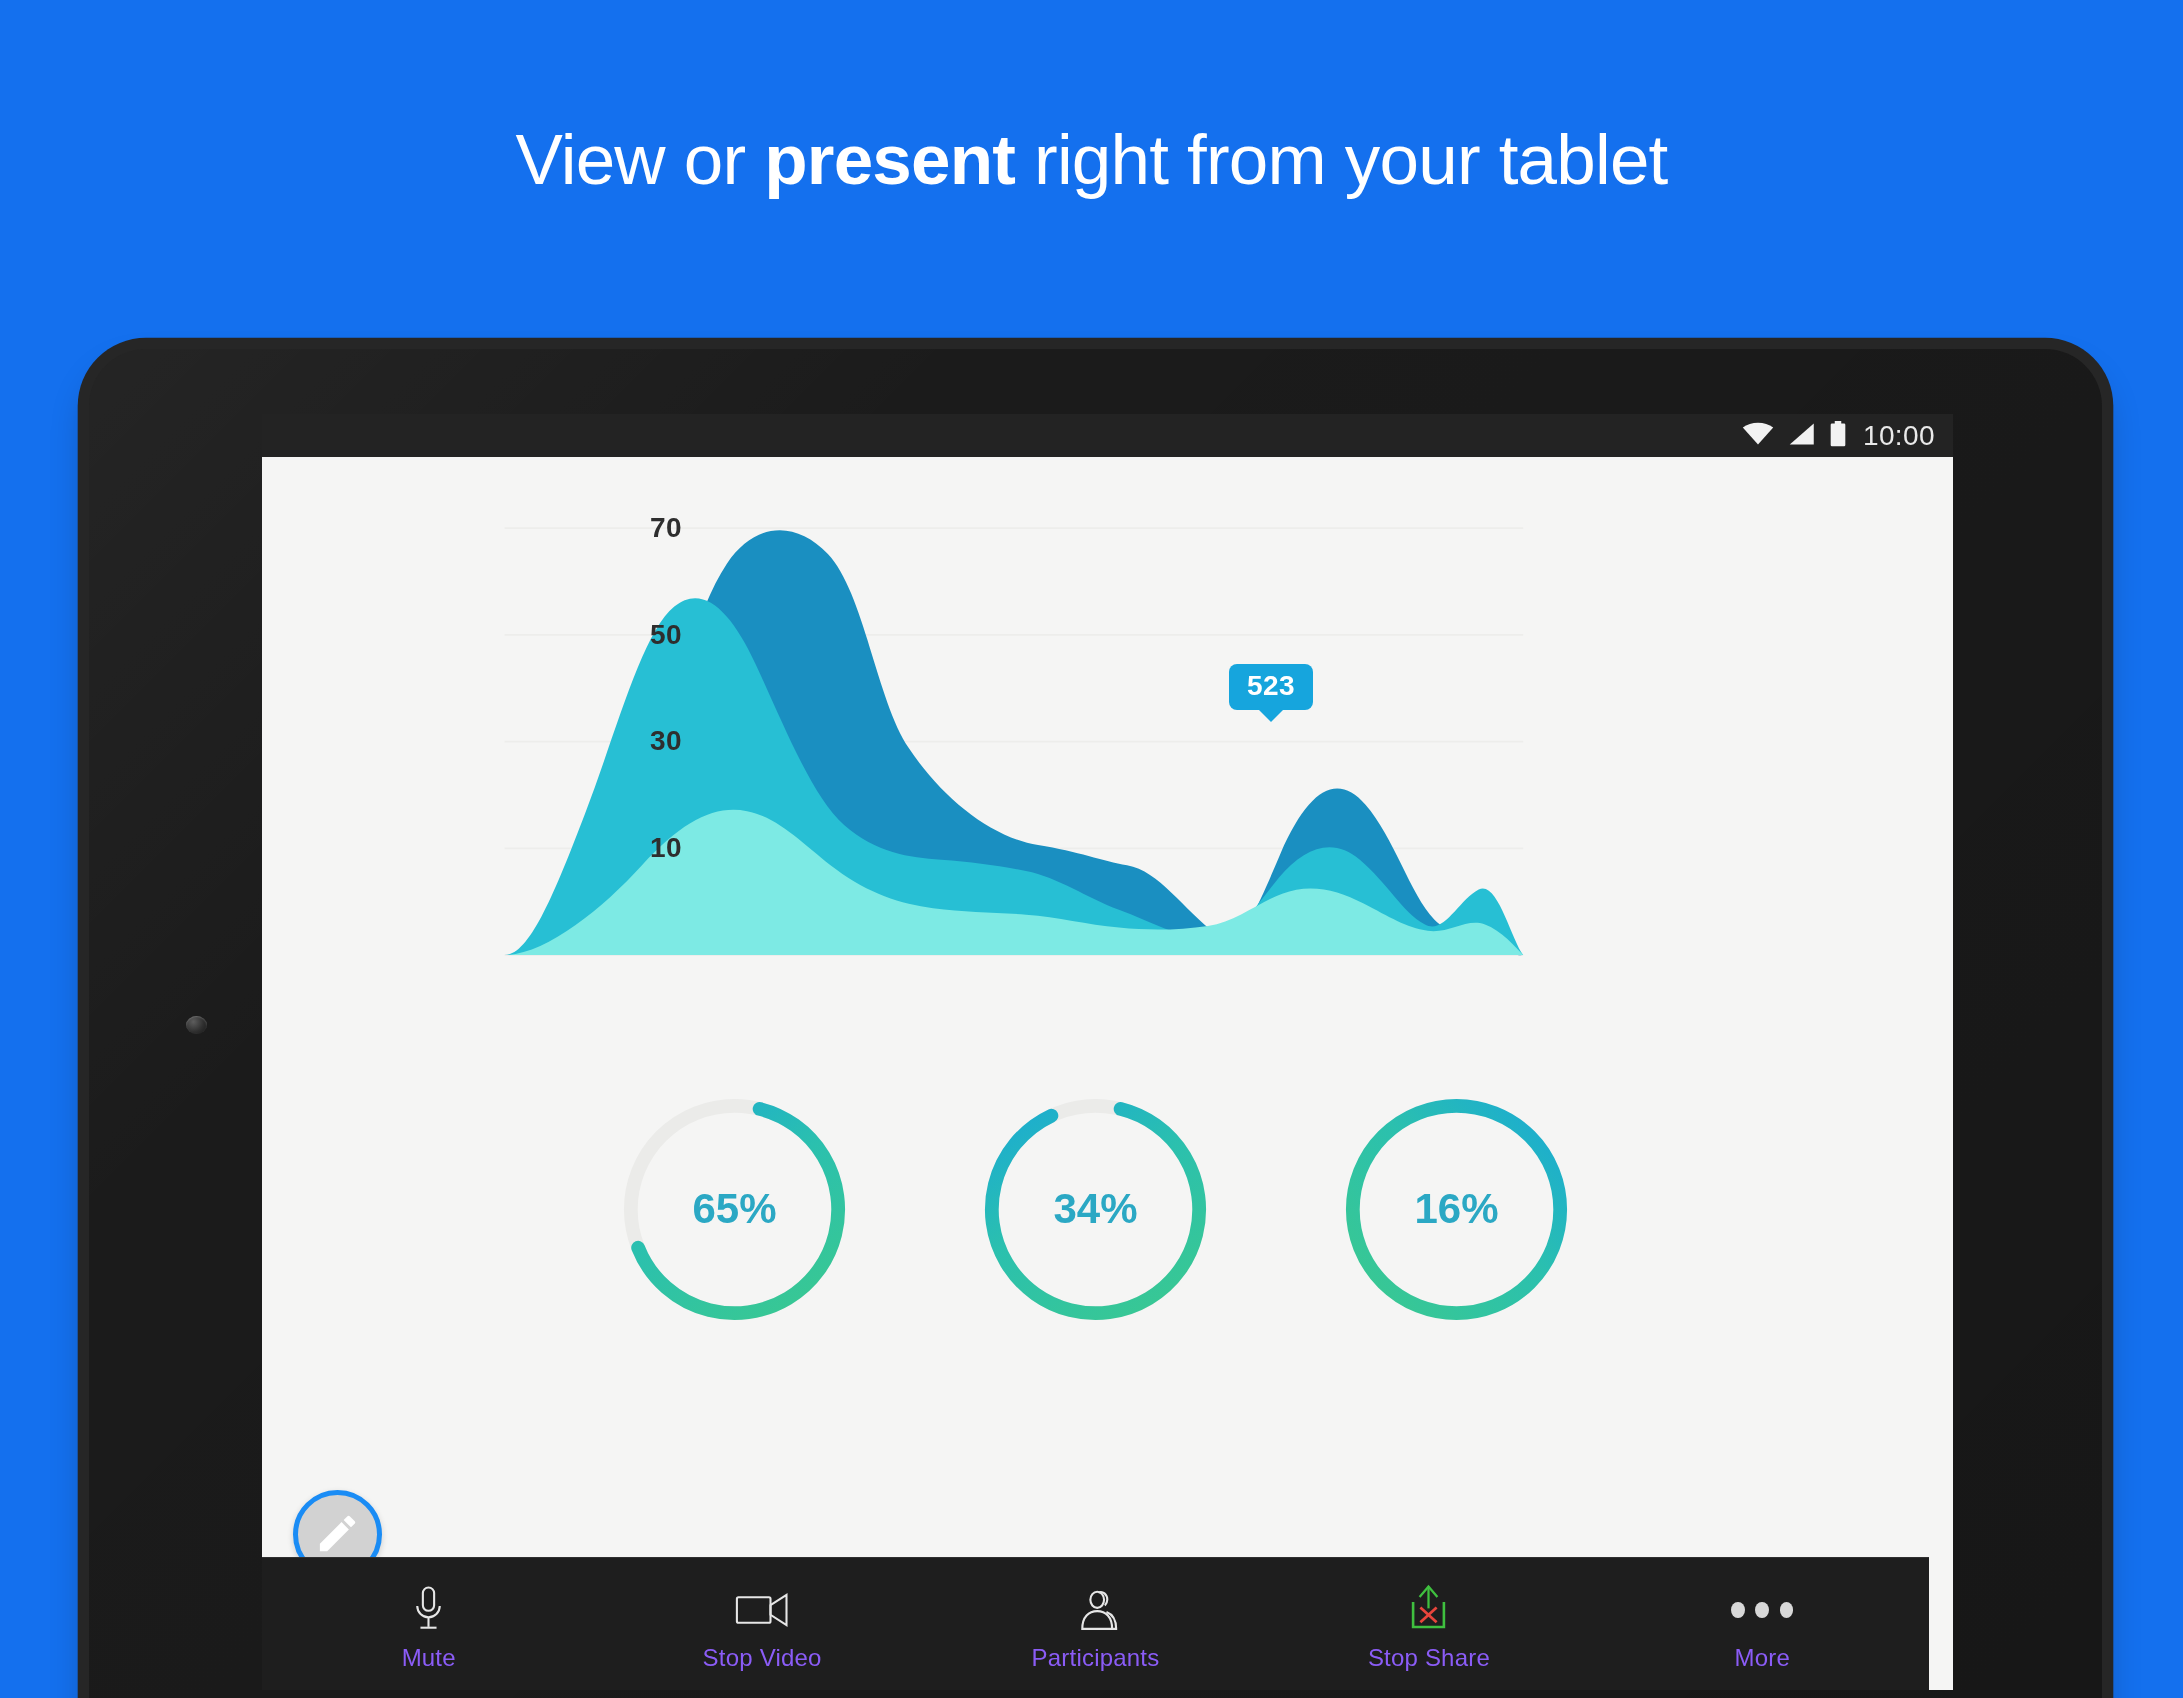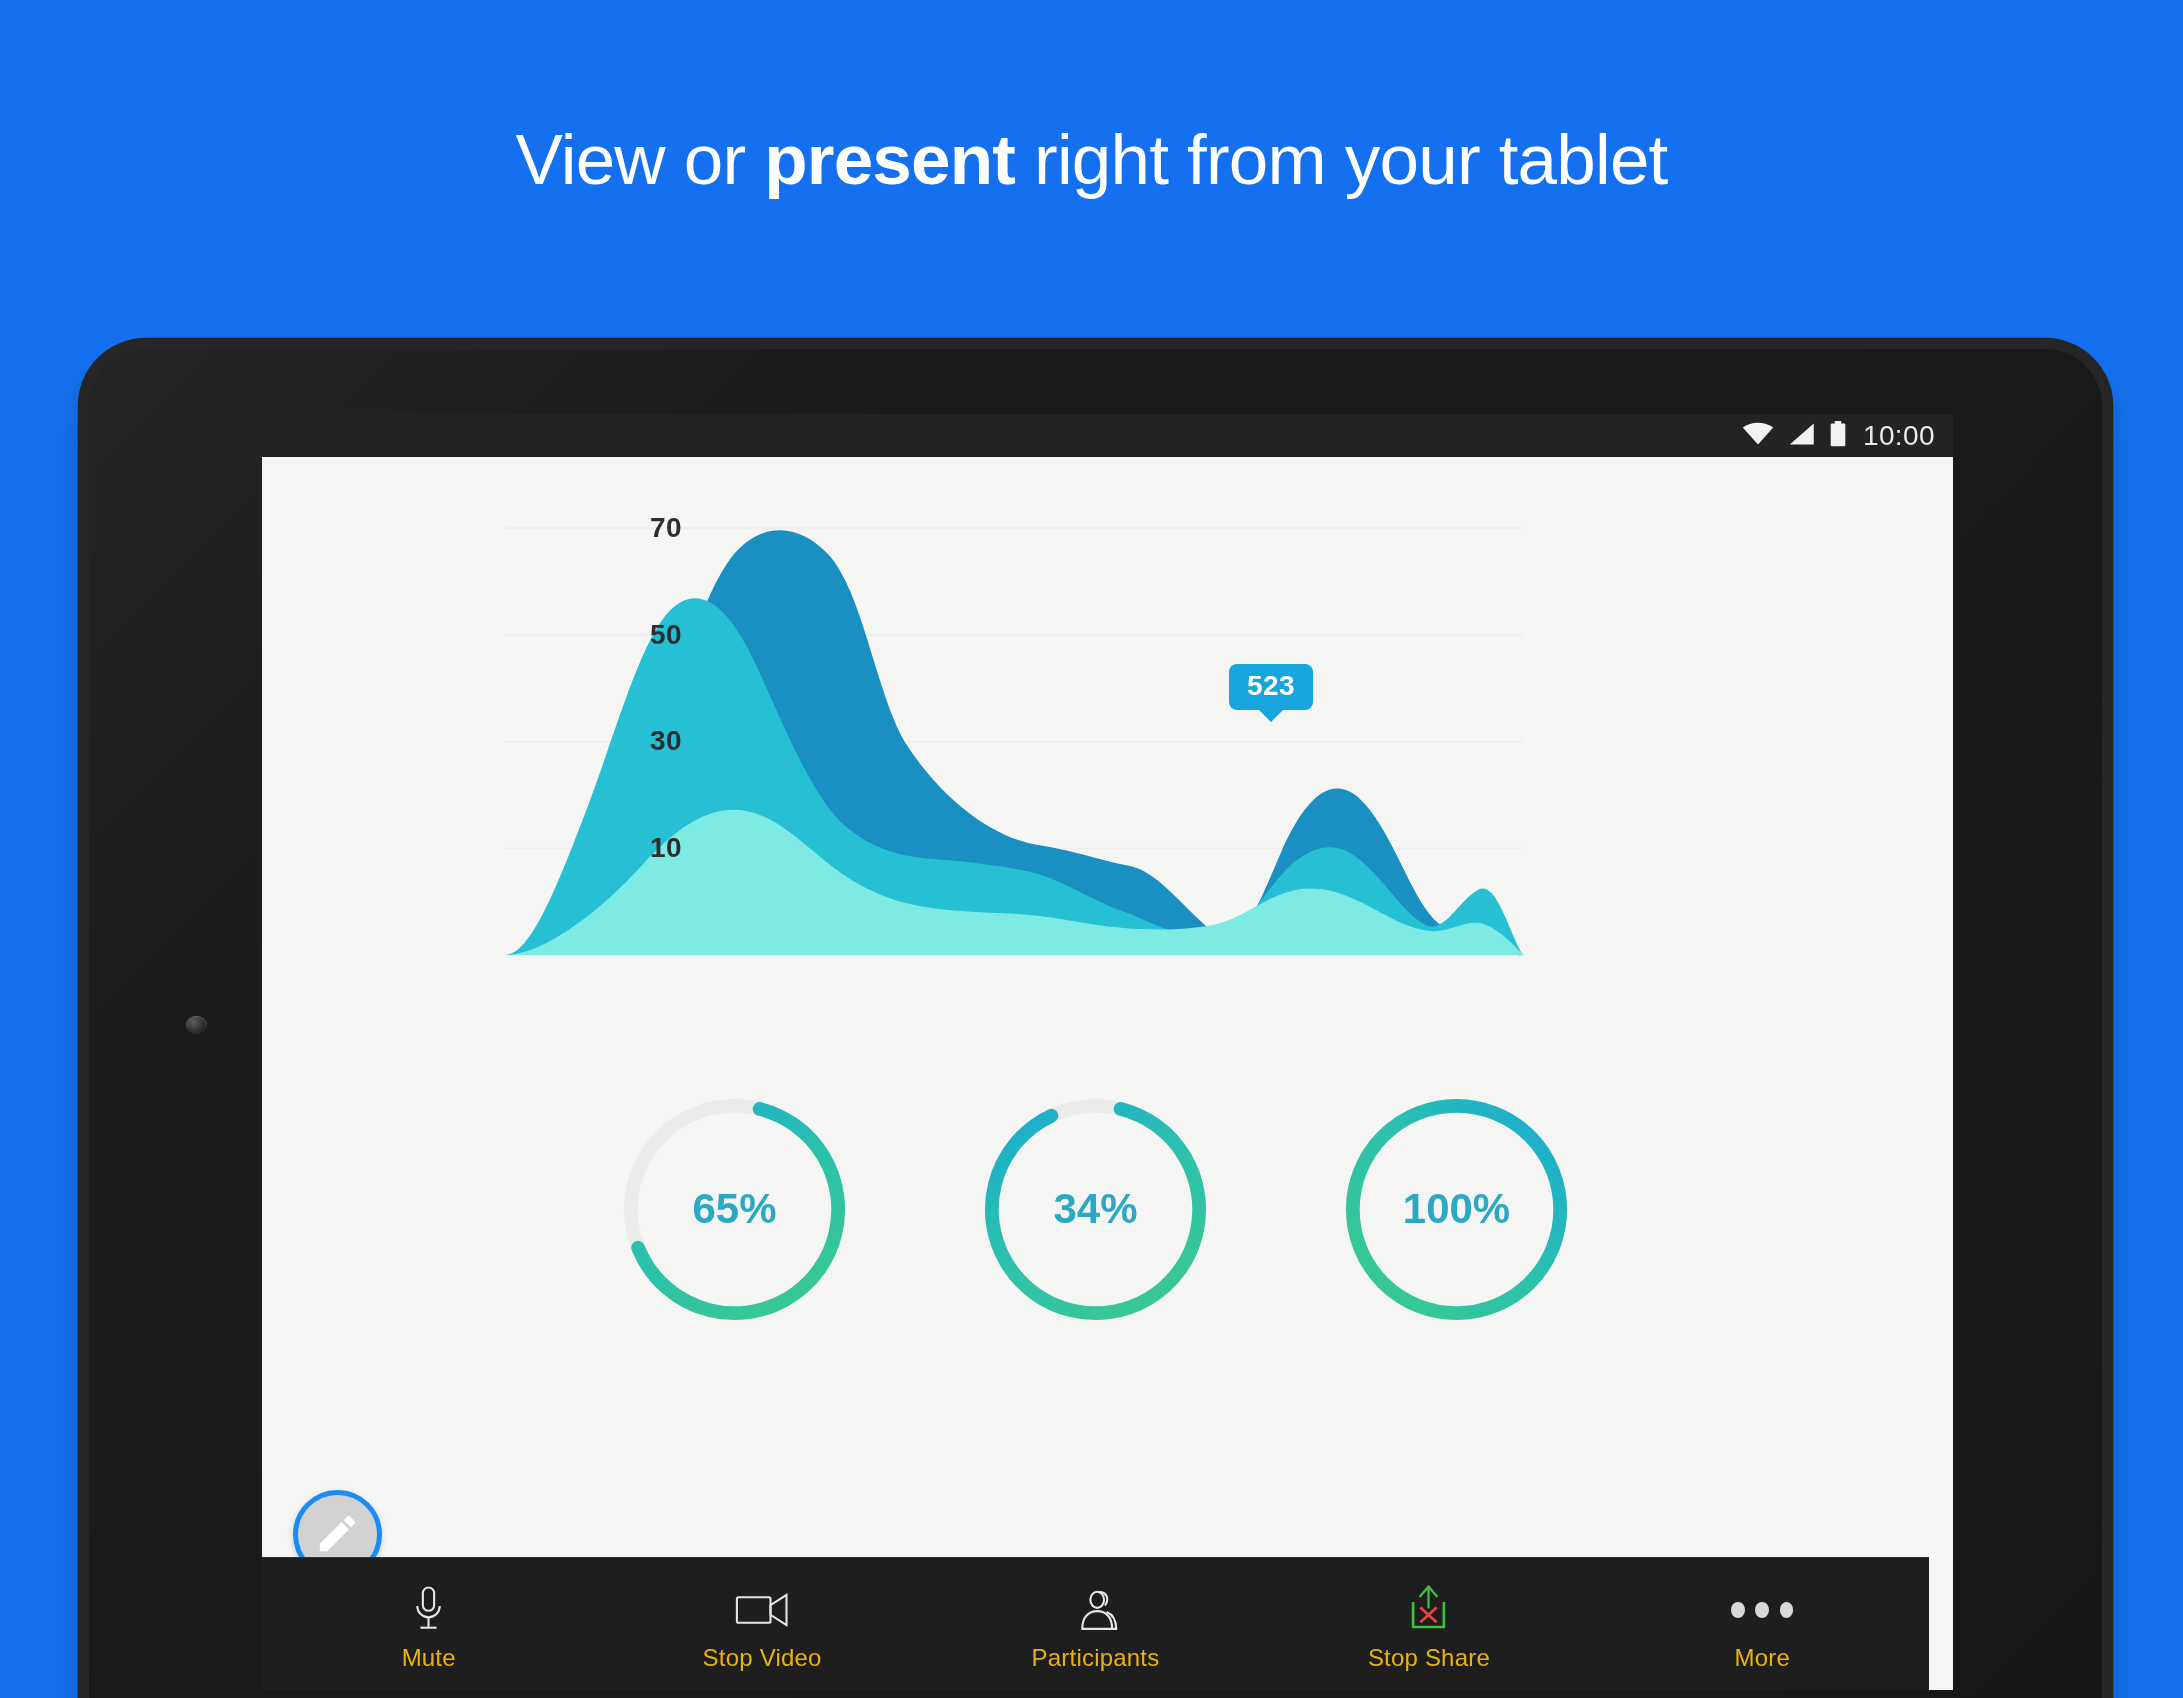--- a/index.html
+++ b/index.html
@@ -107,21 +107,21 @@
   .toolbar{
     position:absolute;left:0;bottom:0;width:1667px;height:132px;
     background:#1e1e1e;display:flex;align-items:stretch;
     border-top:0.8px solid #303030;
   }
   .tb-item{
     flex:1;display:flex;flex-direction:column;align-items:center;
     justify-content:center;gap:11.3px;padding-top:6.5px;
   }
   .tb-icon{height:50px;display:flex;align-items:center;justify-content:center;}
-  .tb-label{color:#eab308;font-size:24px;line-height:1;letter-spacing:0.2px;text-align:right;}
+  .tb-label{color:#8b5cf6;font-size:24px;line-height:1;letter-spacing:0.2px;text-align:right;}
   .dots{display:flex;gap:10.5px;align-items:center;}
   .dots span{width:13.7px;height:16px;border-radius:50%;background:#d8d8d8;display:block;}
 </style>
 </head>
 <body>
 
 <div class="stage">
 
   <div class="headline">
     <span>View or </span><b>present</b><span> right from your tablet</span>
@@ -254,21 +254,21 @@
             <svg viewBox="0 0 300 300">
               <defs>
                 <linearGradient id="gg3" x1="0" y1="1" x2="1" y2="0">
                   <stop offset="0%" stop-color="#3BC98E"></stop>
                     <stop offset="55%" stop-color="#2BC0AE"></stop>
                     <stop offset="100%" stop-color="#19A9D6"></stop>
                 </linearGradient>
               </defs>
               <circle cx="150" cy="150" r="128" fill="none" stroke="url(#gg3)" stroke-width="17"></circle>
             </svg>
-            <div class="gauge-label">100%</div>
+            <div class="gauge-label">16%</div>
           </div>
 
         </div>
 
         <div class="fab">
           <span>
             <svg width="47" height="47" viewBox="0 0 24 24" fill="#ffffff">
               <path d="M3 17.25V21h3.75L17.81 9.94l-3.75-3.75L3 17.25zM20.71 7.04a1 1 0 0 0 0-1.41l-2.34-2.34a1 1 0 0 0-1.41 0l-1.83 1.83 3.75 3.75 1.83-1.83z"></path>
             </svg>
           </span>

